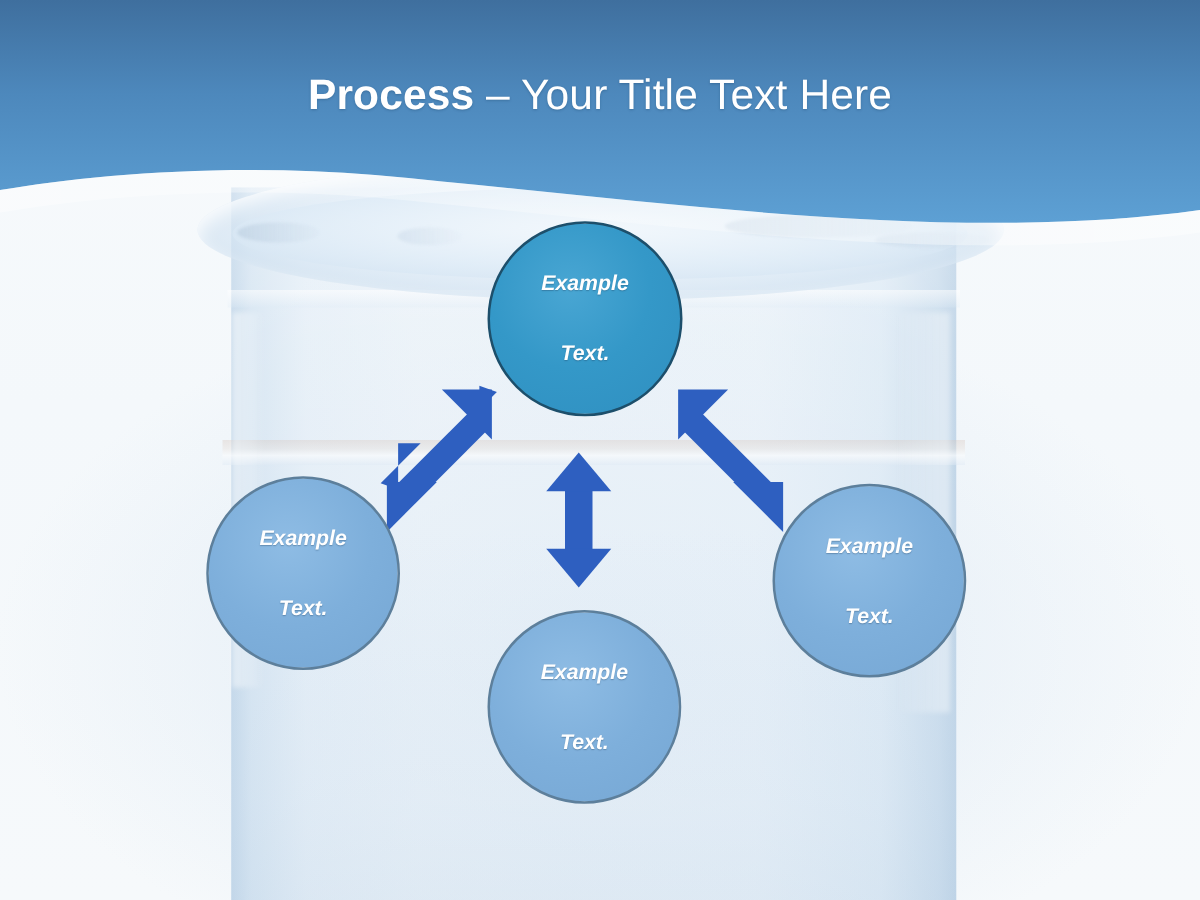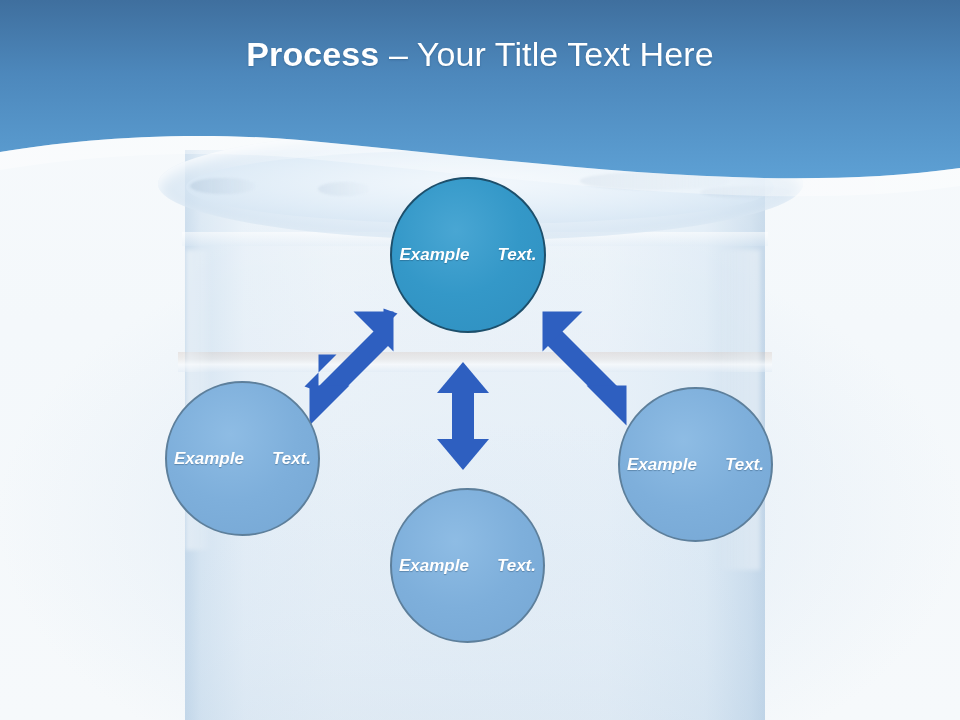--- a/index.html
+++ b/index.html
@@ -125,42 +125,42 @@
     position: absolute;
     left: 0; top: 0;
     width: 960px;
     height: 205px;
   }
   .header-band svg { display: block; }
 
   .slide-title {
     position: absolute;
     left: 0;
-    top: 32px;
+    top: 54px;
     width: 960px;
     text-align: center;
     color: #ffffff;
     font-size: 34px;
     line-height: 44px;
     letter-spacing: 0.1px;
     white-space: nowrap;
     text-shadow: 0 1px 2px rgba(20,55,90,0.30);
   }
   .title-strong { font-weight: bold; }
   .title-light  { font-weight: normal; }
 
   
   .arrows { position: absolute; left: 0; top: 0; width: 960px; height: 720px; }
 
   
   .node {
     position: absolute;
     border-radius: 50%;
     display: flex;
-    flex-direction: row;
+    flex-direction: column;
     align-items: center;
     justify-content: center;
     text-align: center;
     color: #ffffff;
     font-style: italic;
     font-weight: bold;
     font-size: 17px;
     line-height: 28px;
     box-sizing: border-box;
     text-shadow: 0 1px 1px rgba(30,60,90,0.35);

